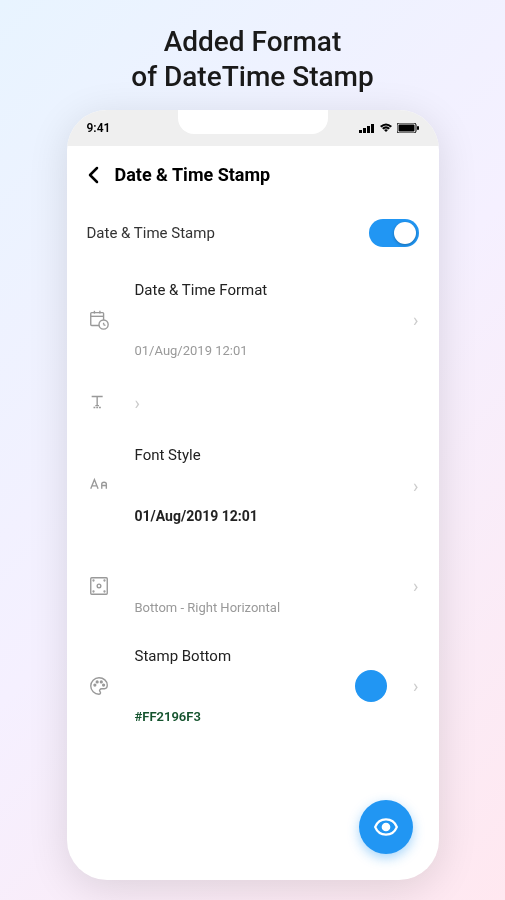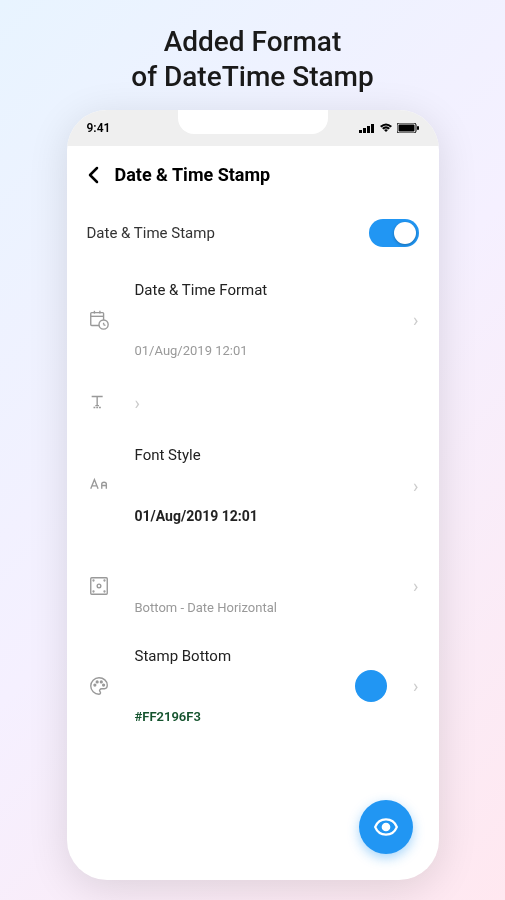--- a/index.html
+++ b/index.html
@@ -228,21 +228,21 @@
         <svg width="22" height="22" viewBox="0 0 24 24" fill="none" stroke="#999" stroke-width="1.5">
             <rect x="3" y="3" width="18" height="18" rx="1"></rect>
             <circle cx="6" cy="6" r="0.5" fill="#999"></circle>
             <circle cx="18" cy="6" r="0.5" fill="#999"></circle>
             <circle cx="6" cy="18" r="0.5" fill="#999"></circle>
             <circle cx="18" cy="18" r="0.5" fill="#999"></circle>
             <circle cx="12" cy="12" r="2"></circle>
           </svg>
       </div>
       <div class="setting-text">
-        <div class="setting-value">Bottom - Date Horizontal</div>
+        <div class="setting-value">Bottom - Right Horizontal</div>
       </div>
       <span class="chevron-right">›</span>
     </div>
 
     <div class="setting-row">
       <div class="setting-icon">
         <svg width="22" height="22" viewBox="0 0 24 24" fill="none" stroke="#999" stroke-width="1.5">
             <path d="M12 3 C7 3 3 7 3 12 C3 17 7 21 12 21 C14 21 14 19 13 18 C12 17 13 15 15 15 L18 15 C20 15 21 13 21 11 C21 6.5 17 3 12 3 Z"></path>
             <circle cx="7.5" cy="11" r="1" fill="#999"></circle>
             <circle cx="10" cy="7.5" r="1" fill="#999"></circle>

